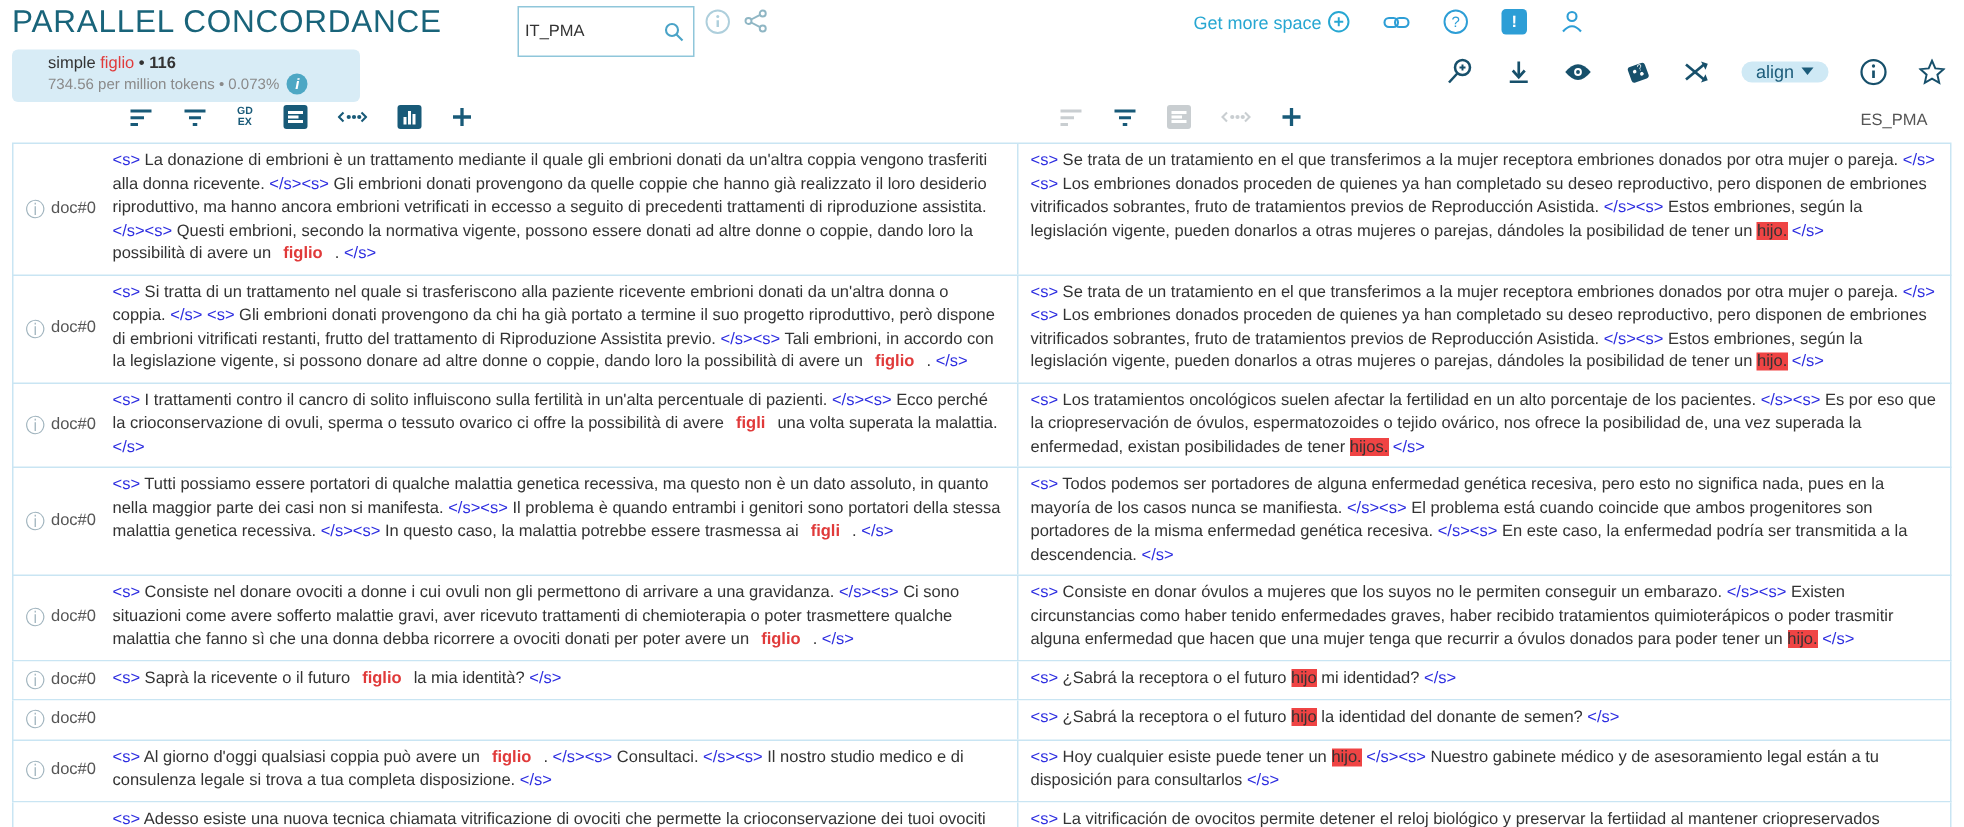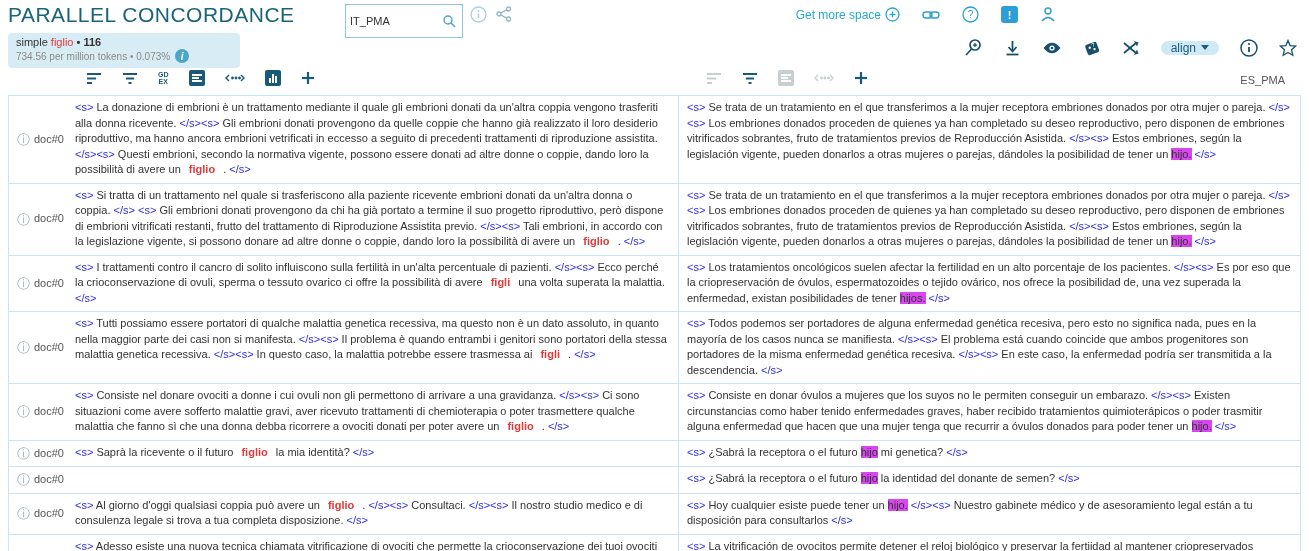--- a/index.html
+++ b/index.html
@@ -12,21 +12,21 @@
     border:1px solid #8fc6da; display:flex; align-items:center; padding:16px 4px; }
   .searchbox input { border:none; outline:none; width:92px; font-size:11px; color:#333;
     font-family:"Liberation Sans", sans-serif; }
   .ic { display:inline-flex; align-items:center; justify-content:center; }
   .hdr-ic { position:absolute; top:6px; }
   .right-links { position:absolute; right:10px; top:6px; display:flex; align-items:center; gap:22px;justify-content:space-between; }
   .gms { display:flex; align-items:center; gap:4px; color:#27a7d2; font-size:12px; cursor:pointer; }
   .fb { width:17px; height:17px; background:#2d9ed6; border-radius:3px; color:#fff;
     font-size:11px; font-weight:bold; display:flex; align-items:center; justify-content:center; }
   .badge { position:absolute; left:8px; top:33px; width:232px; height:35px; background:#d8ecf6;
-    border-radius:4px; padding:3px 8px; font-size:11px; }
+    border-radius:4px; padding:3px 24px; font-size:11px; }
   .badge .l1 { color:#333; }
   .badge .l1 .kwred { color:#e03a3a; }
   .badge .l1 b { font-weight:bold; }
   .badge .l2 { color:#8a8a8a; font-size:10px; margin-top:1px; display:flex; align-items:center; gap:5px;text-align:right; }
   .badge-info { width:14px; height:14px; border-radius:50%; background:#4da7c4; color:#fff;
     font-size:10px; font-style:italic; font-weight:bold; display:inline-flex;
     align-items:center; justify-content:center; }
   .ctrl-row { position:absolute; right:12px; top:38px; display:flex; align-items:center; gap:21px; }
   .align-pill { background:#cfe9f5; border-radius:12px; padding:0 10px; font-size:12px;
     color:#1c5c7a; display:flex; align-items:center; gap:5px; cursor:pointer; }
@@ -46,21 +46,21 @@
     border-right:1px solid #c9e5f3; background:#fff; }
   .cell { font-size:11px; line-height:15.5px; color:#333; padding:4px 8px 5px 8px; }
   .cell-left { width:670px; border-right:1px solid #c9e5f3; display:flex; }
   .gutter { width:56px; flex:none; display:flex; align-items:center; gap:4px; color:#555;
     font-size:11px; padding-top:1px; }
   .doc-info { color:#9fb3bd; font-size:13px; line-height:13px; cursor:pointer; font-style:normal; }
   .srctext { flex:1; padding-left:2px; }
   .cell-right { flex:1; }
   .tag { color:#2e2ee0; }
   .kw { color:#e03a3a; font-weight:bold; margin:0 5px; cursor:pointer; }
-  .hl { background:#d946ef; cursor:pointer; }
+  .hl { background:#ef4444; cursor:pointer; }
   svg { display:block; }
 </style>
 </head>
 <body>
 
 <div class="hdr">
   <div class="title">PARALLEL CONCORDANCE</div>
 
   <div class="searchbox">
     <input type="text" value="IT_PMA" style="">
@@ -332,21 +332,21 @@
       <div class="cell cell-right"><span class="tag">&lt;s&gt;</span><span> Consiste en donar óvulos a mujeres que los suyos no le permiten conseguir un embarazo. </span><span class="tag">&lt;/s&gt;</span><span class="tag">&lt;s&gt;</span><span> Existen circunstancias como haber tenido enfermedades graves, haber recibido tratamientos quimioterápicos o poder trasmitir alguna enfermedad que hacen que una mujer tenga que recurrir a óvulos donados para poder tener un </span><span class="hl">hijo.</span><span> </span><span class="tag">&lt;/s&gt;</span></div>
     </div>
     <div class="row">
       <div class="cell cell-left">
         <div class="gutter">
           <span class="doc-info">ⓘ</span>
           <span>doc#0</span>
         </div>
         <div class="srctext"><span class="tag">&lt;s&gt;</span><span> Saprà la ricevente o il futuro </span><span class="kw">figlio</span><span> la mia identità? </span><span class="tag">&lt;/s&gt;</span></div>
       </div>
-      <div class="cell cell-right"><span class="tag">&lt;s&gt;</span><span> ¿Sabrá la receptora o el futuro </span><span class="hl">hijo</span><span> mi genetica? </span><span class="tag">&lt;/s&gt;</span></div>
+      <div class="cell cell-right"><span class="tag">&lt;s&gt;</span><span> ¿Sabrá la receptora o el futuro </span><span class="hl">hijo</span><span> mi identidad? </span><span class="tag">&lt;/s&gt;</span></div>
     </div>
     <div class="row">
       <div class="cell cell-left">
         <div class="gutter">
           <span class="doc-info">ⓘ</span>
           <span>doc#0</span>
         </div>
       </div>
       <div class="cell cell-right"><span class="tag">&lt;s&gt;</span><span> ¿Sabrá la receptora o el futuro </span><span class="hl">hijo</span><span> la identidad del donante de semen? </span><span class="tag">&lt;/s&gt;</span></div>
     </div>

